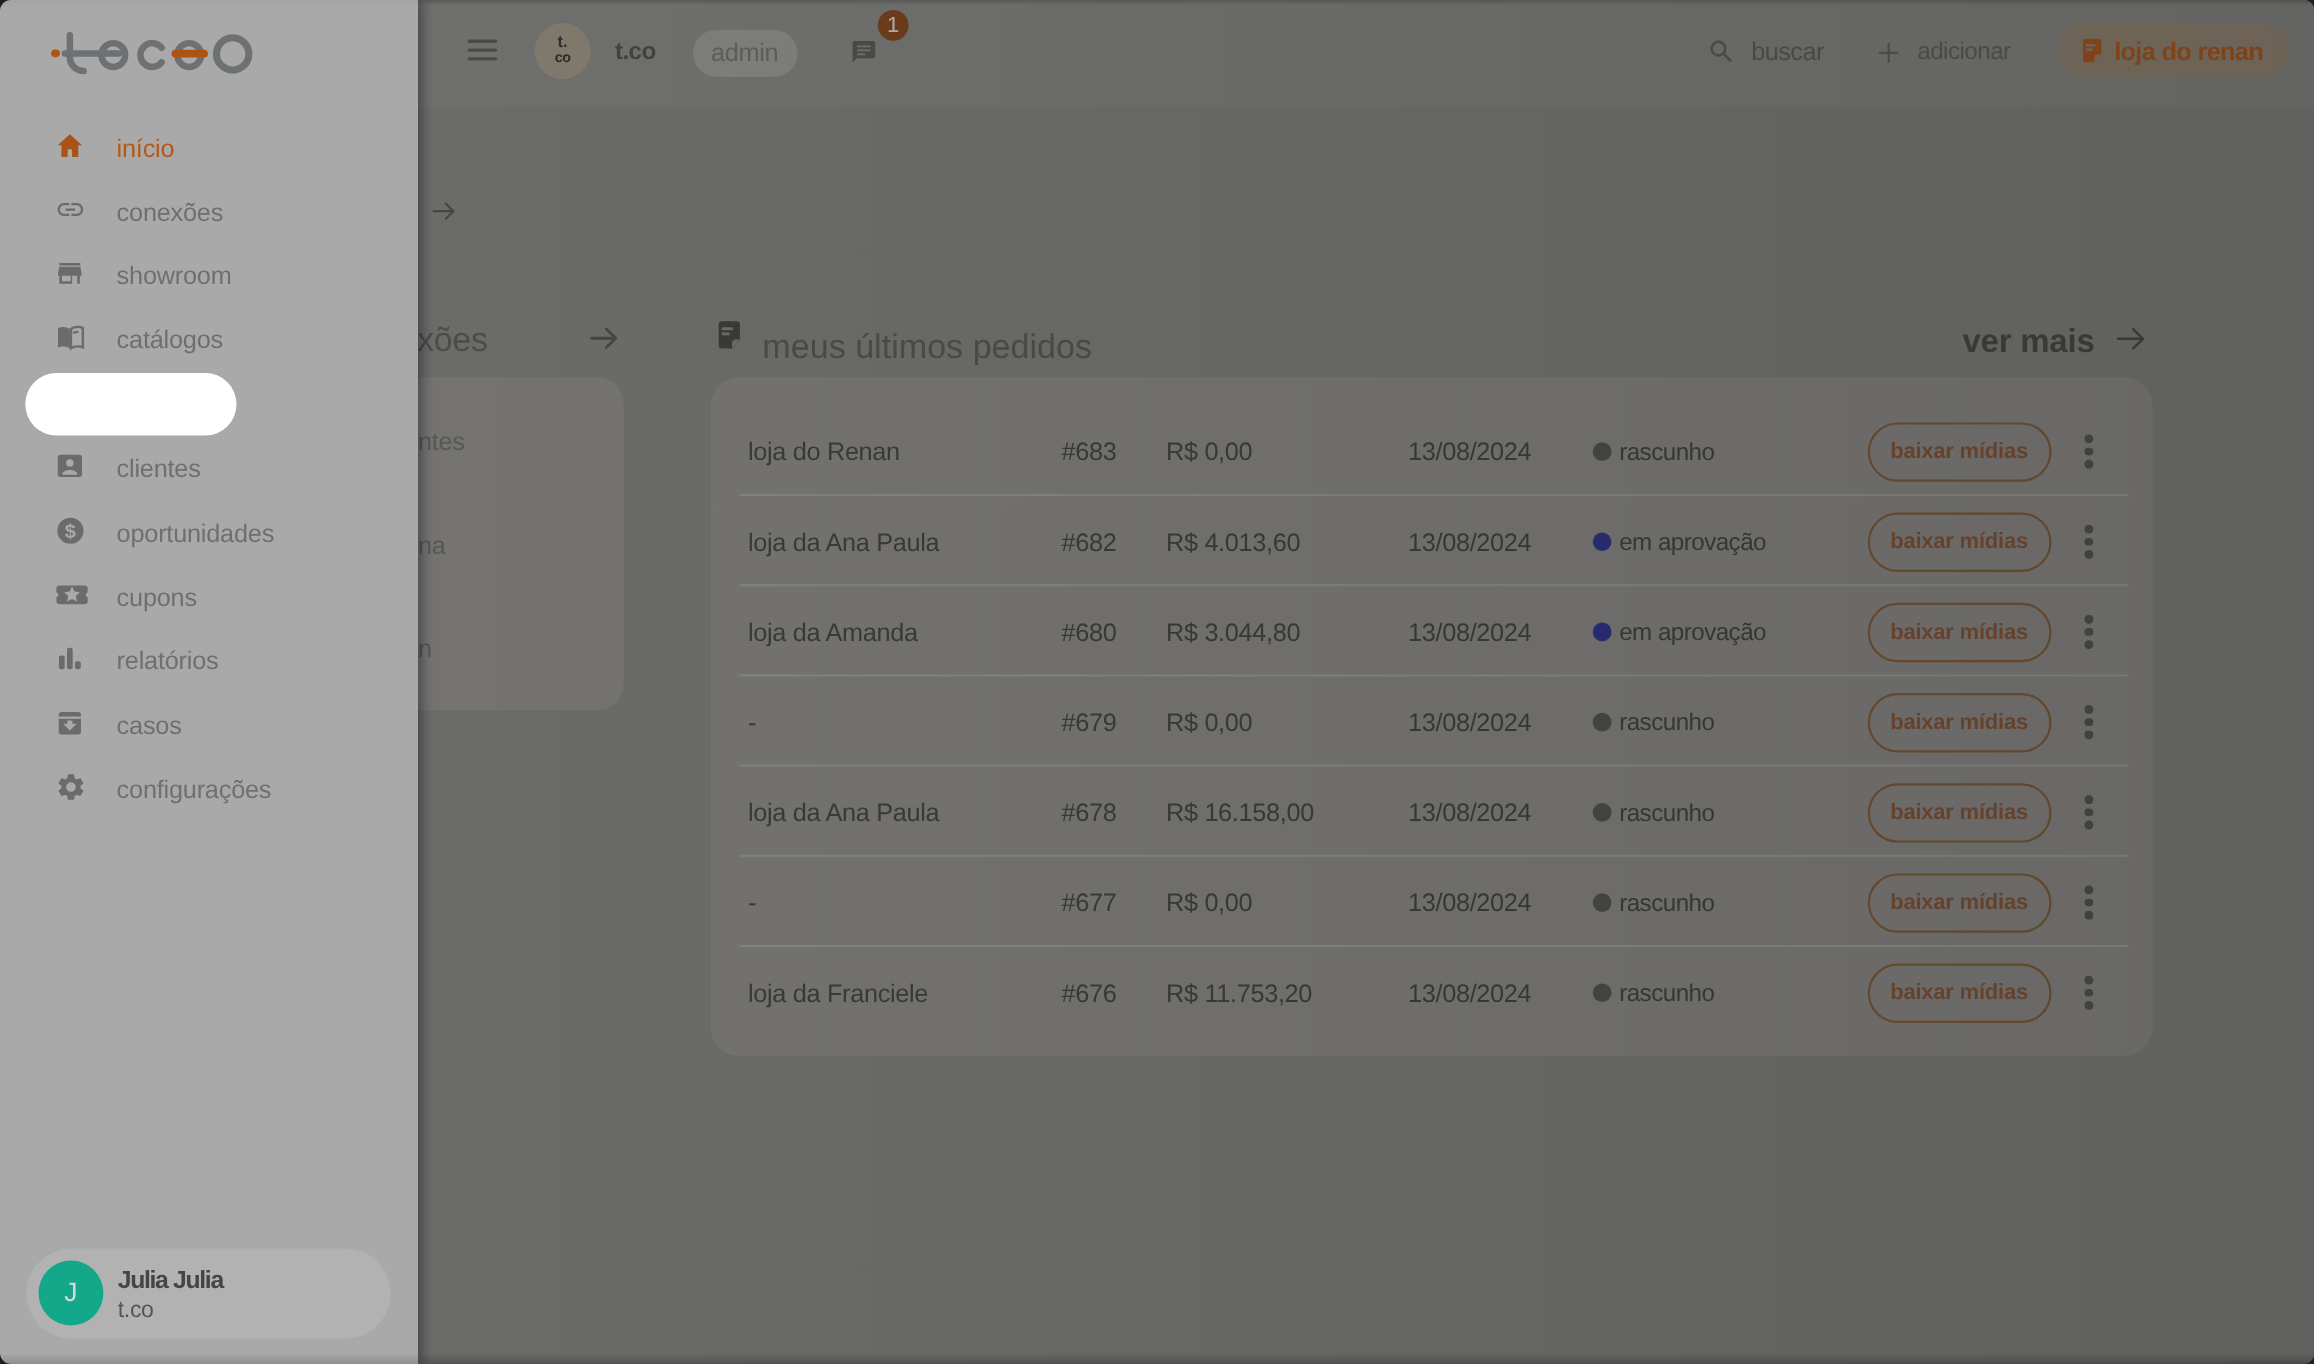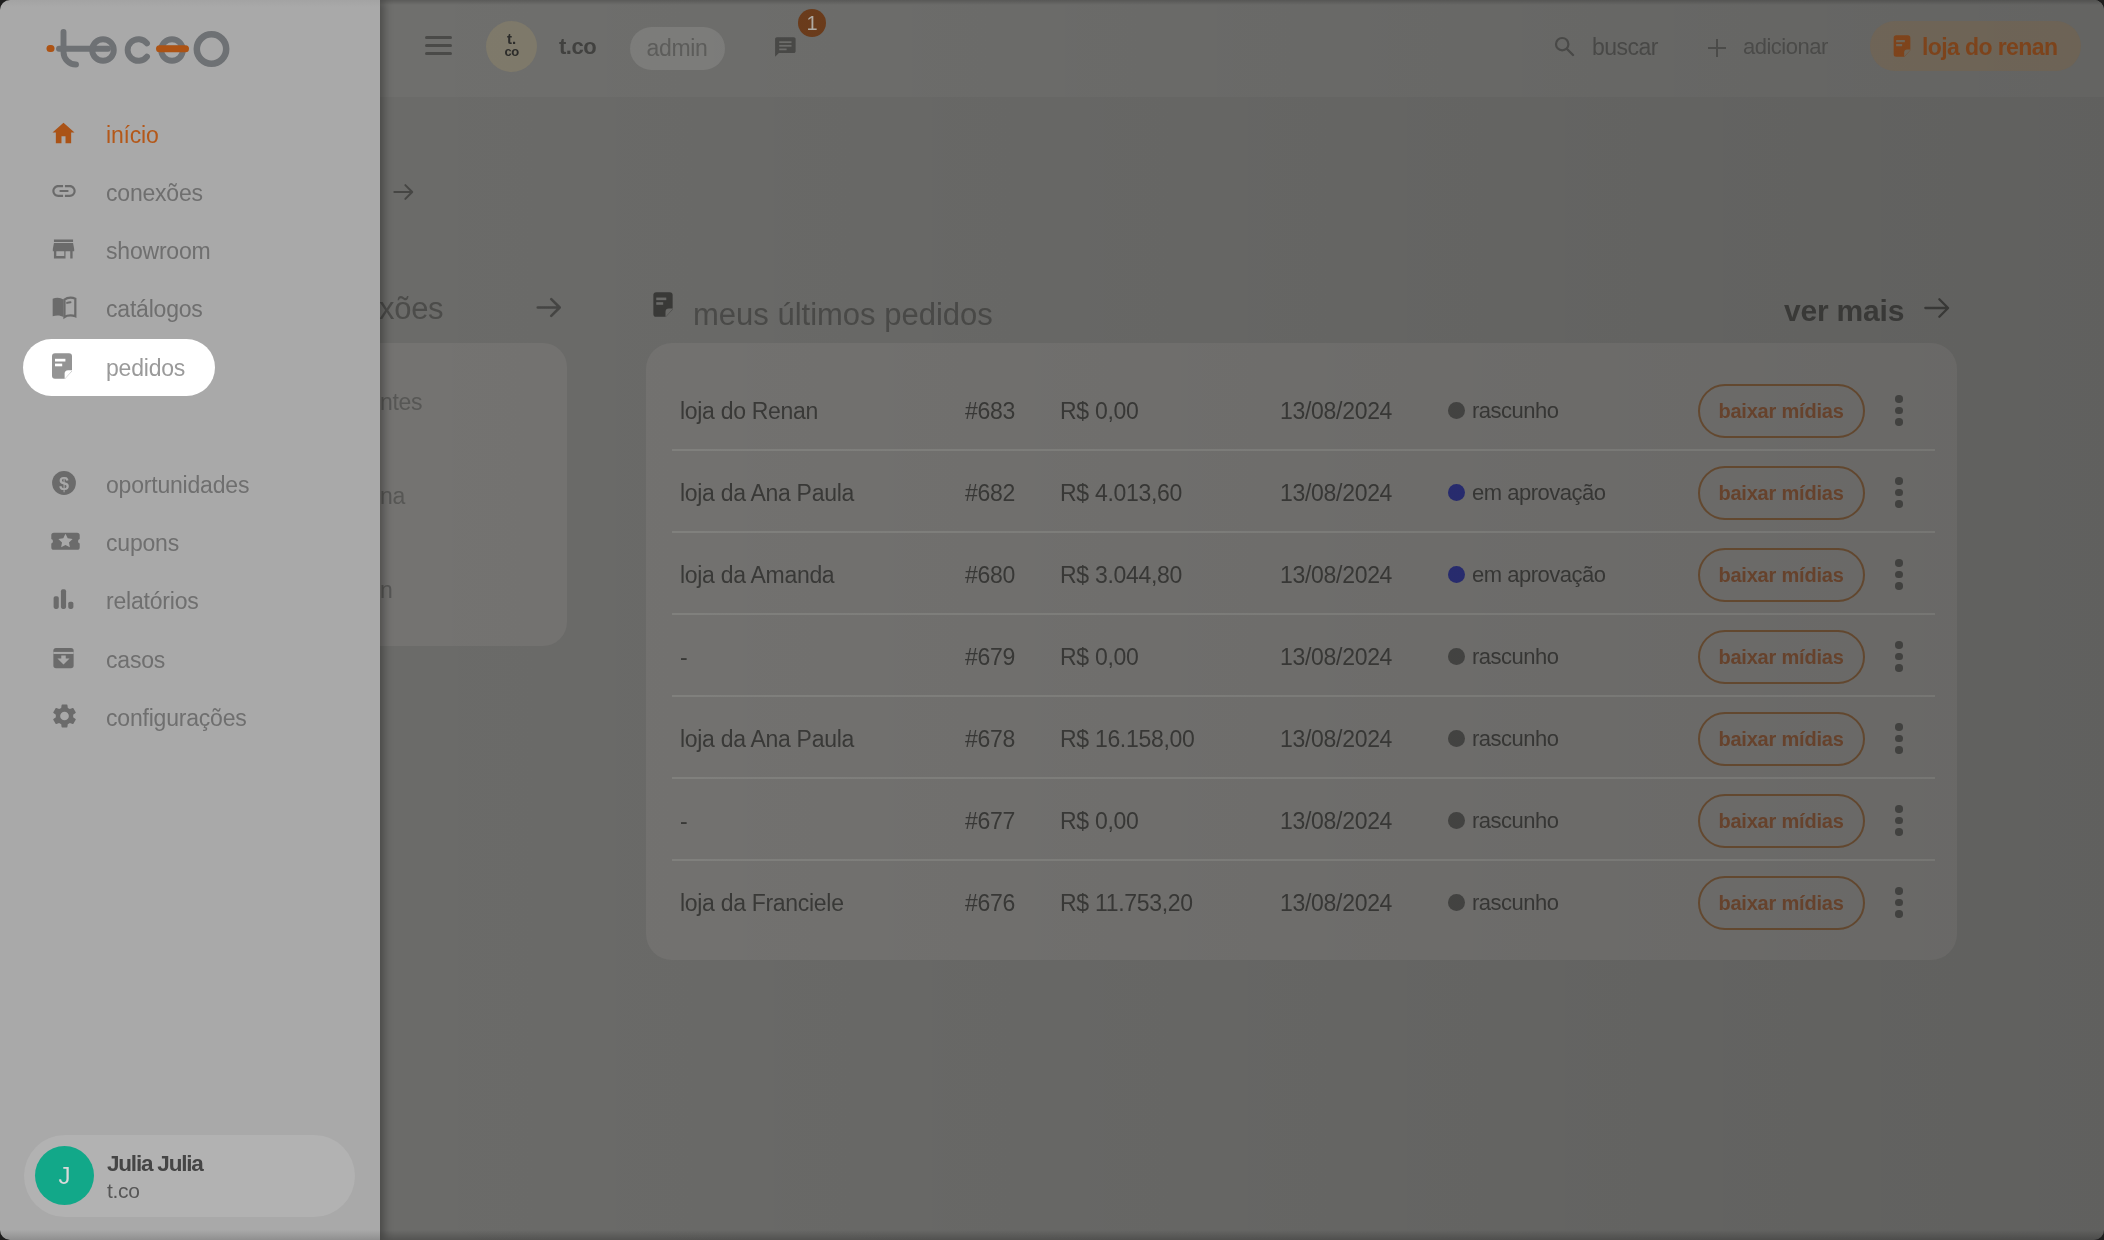--- a/index.html
+++ b/index.html
@@ -194,28 +194,27 @@
             <path d="M14.6 8.5c1-.4 2.1-.6 3-.6" fill="none" stroke="#6b6b6b" stroke-width="1.6" stroke-linecap="round"></path>
           </svg></span>
         <span class="lb" style="color:#6f6f6f;">catálogos</span>
       </div>
 <div class="mi" style="top:222px;">
         <span class="ic"><svg width="27" height="27" viewBox="0 0 24 24" style="">
             <path d="M20.5 3.6h-17v2.1h17zM21.5 14v-2.1l-1-5.2h-17l-1 5.2V14h1v6.4h10.3V14h4.2v6.4h2.1V14zM12.7 18.3H5.6V14h7.1z" fill="#6b6b6b"></path>
           </svg></span>
         <span class="lb" style="color:#6f6f6f;">showroom</span>
       </div>
-<div class="mi" style="top:338.8px;">
-        <span class="ic"><svg width="24" height="28" viewBox="0 0 24 28" style="">
-            <path d="M5 1.2h14a3 3 0 0 1 3 3v15l-7 7.6H5a3 3 0 0 1-3-3V4.2a3 3 0 0 1 3-3z" fill="#949494"></path>
-            <rect x="5" y="6.8" width="10.4" height="2.7" fill="#ffffff"></rect>
-            <rect x="5" y="11.6" width="7.2" height="2.7" fill="#ffffff"></rect>
-            <path d="M22.6 18.2l-8 8.7v-5.2a3.5 3.5 0 0 1 3.5-3.5z" fill="#ffffff"></path>
-          </svg></span>
-        <span class="lb" style="color:#9a9a9a;">pedidos</span>
+<div class="mi" style="top:397.2px;">
+        <span class="ic"><svg width="27" height="27" viewBox="0 0 24 24" style="">
+            <rect x="2.2" y="3" width="19.6" height="18" rx="2.2" fill="#6b6b6b"></rect>
+            <circle cx="12" cy="9.7" r="3" fill="#a9a9a9"></circle>
+            <path d="M6 19.2v-.8c0-2 4-3.1 6-3.1s6 1.1 6 3.1v.8z" fill="#a9a9a9"></path>
+          </svg></span>
+        <span class="lb" style="color:#6f6f6f;">clientes</span>
       </div>
 <div class="mi" style="top:455.6px;">
         <span class="ic"><svg width="28" height="28" viewBox="0 0 24 24" style="">
             <circle cx="12" cy="12" r="10.2" fill="#6b6b6b"></circle>
             <text x="12" y="17.6" font-family="Liberation Sans,sans-serif" font-size="15.5" font-weight="bold" fill="#a9a9a9" text-anchor="middle">$</text>
           </svg></span>
         <span class="lb" style="color:#6f6f6f;">oportunidades</span>
       </div>
 <div class="mi" style="top:514px;">
         <span class="ic"><svg width="31" height="31" viewBox="0 0 24 24" style="">

